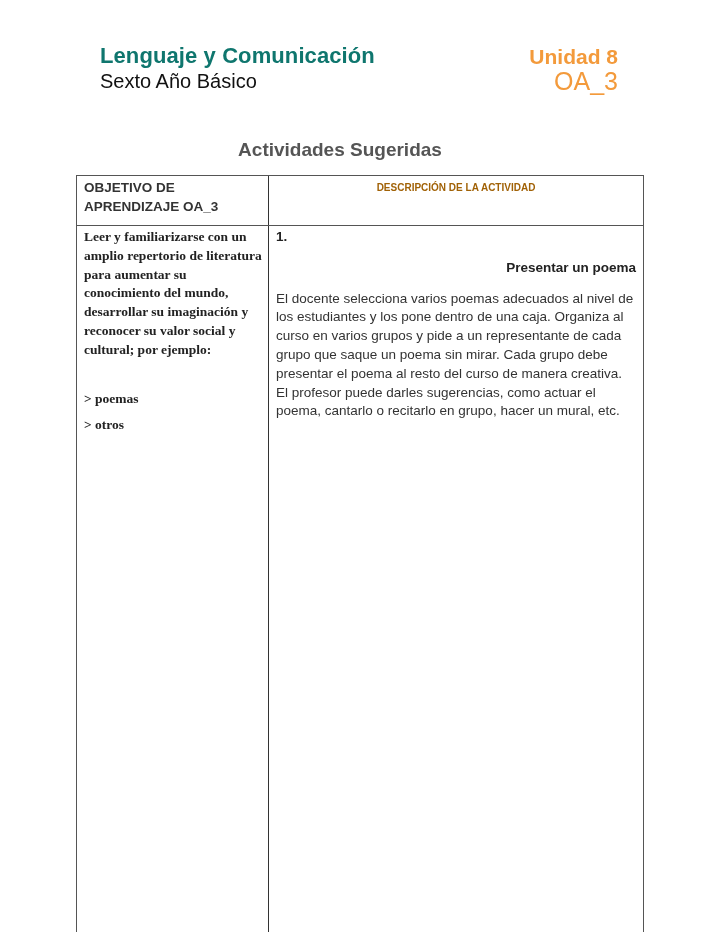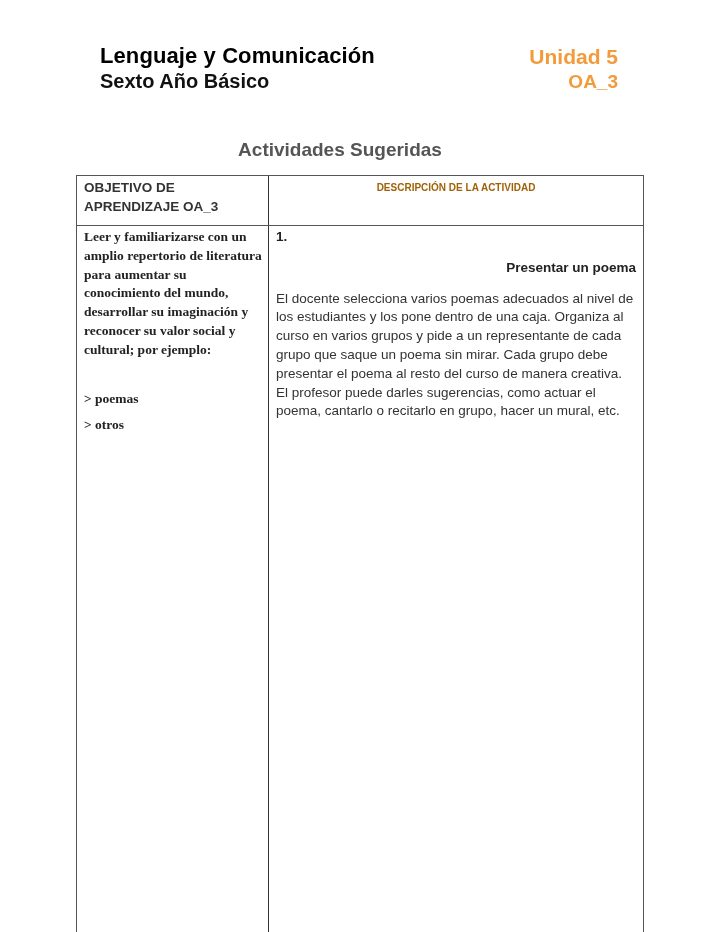--- a/index.html
+++ b/index.html
@@ -16,45 +16,45 @@
       color: #222222;
     }
     .header-left {
       position: absolute;
       left: 100px;
       top: 42px;
     }
     .subject {
       font-size: 22px;
       font-weight: bold;
-      color: #000000;
+      color: #0f766e;
       line-height: 27px;
       letter-spacing: 0.1px;
     }
     .grade {
       font-size: 20px;
-      font-weight: bold;
+      font-weight: normal;
       color: #111111;
       line-height: 25px;
     }
     .header-right {
       position: absolute;
       right: 102px;
       top: 44px;
       text-align: right;
     }
     .unit {
       font-size: 21px;
       font-weight: bold;
       color: #f39a3b;
       line-height: 25px;
     }
     .oa-code {
-      font-size: 19px;
-      font-weight: bold;
+      font-size: 25px;
+      font-weight: normal;
       color: #f39a3b;
       line-height: 25px;
     }
     .section-title {
       position: absolute;
       left: 0;
       width: 680px;
       top: 139px;
       text-align: center;
       font-size: 19px;
@@ -140,21 +140,21 @@
   </style>
 </head>
 <body>
 
 <div class="header-left">
   <div class="subject">Lenguaje y Comunicación</div>
   <div class="grade">Sexto Año Básico</div>
 </div>
 
 <div class="header-right">
-  <div class="unit">Unidad 5</div>
+  <div class="unit">Unidad 8</div>
   <div class="oa-code">OA_3</div>
 </div>
 
 <div class="section-title">Actividades Sugeridas</div>
 
 <div class="activity-table">
   <div class="col-divider"></div>
   <div class="row-divider"></div>
 
   <div class="cell th-left">OBJETIVO DE APRENDIZAJE OA_3</div>

